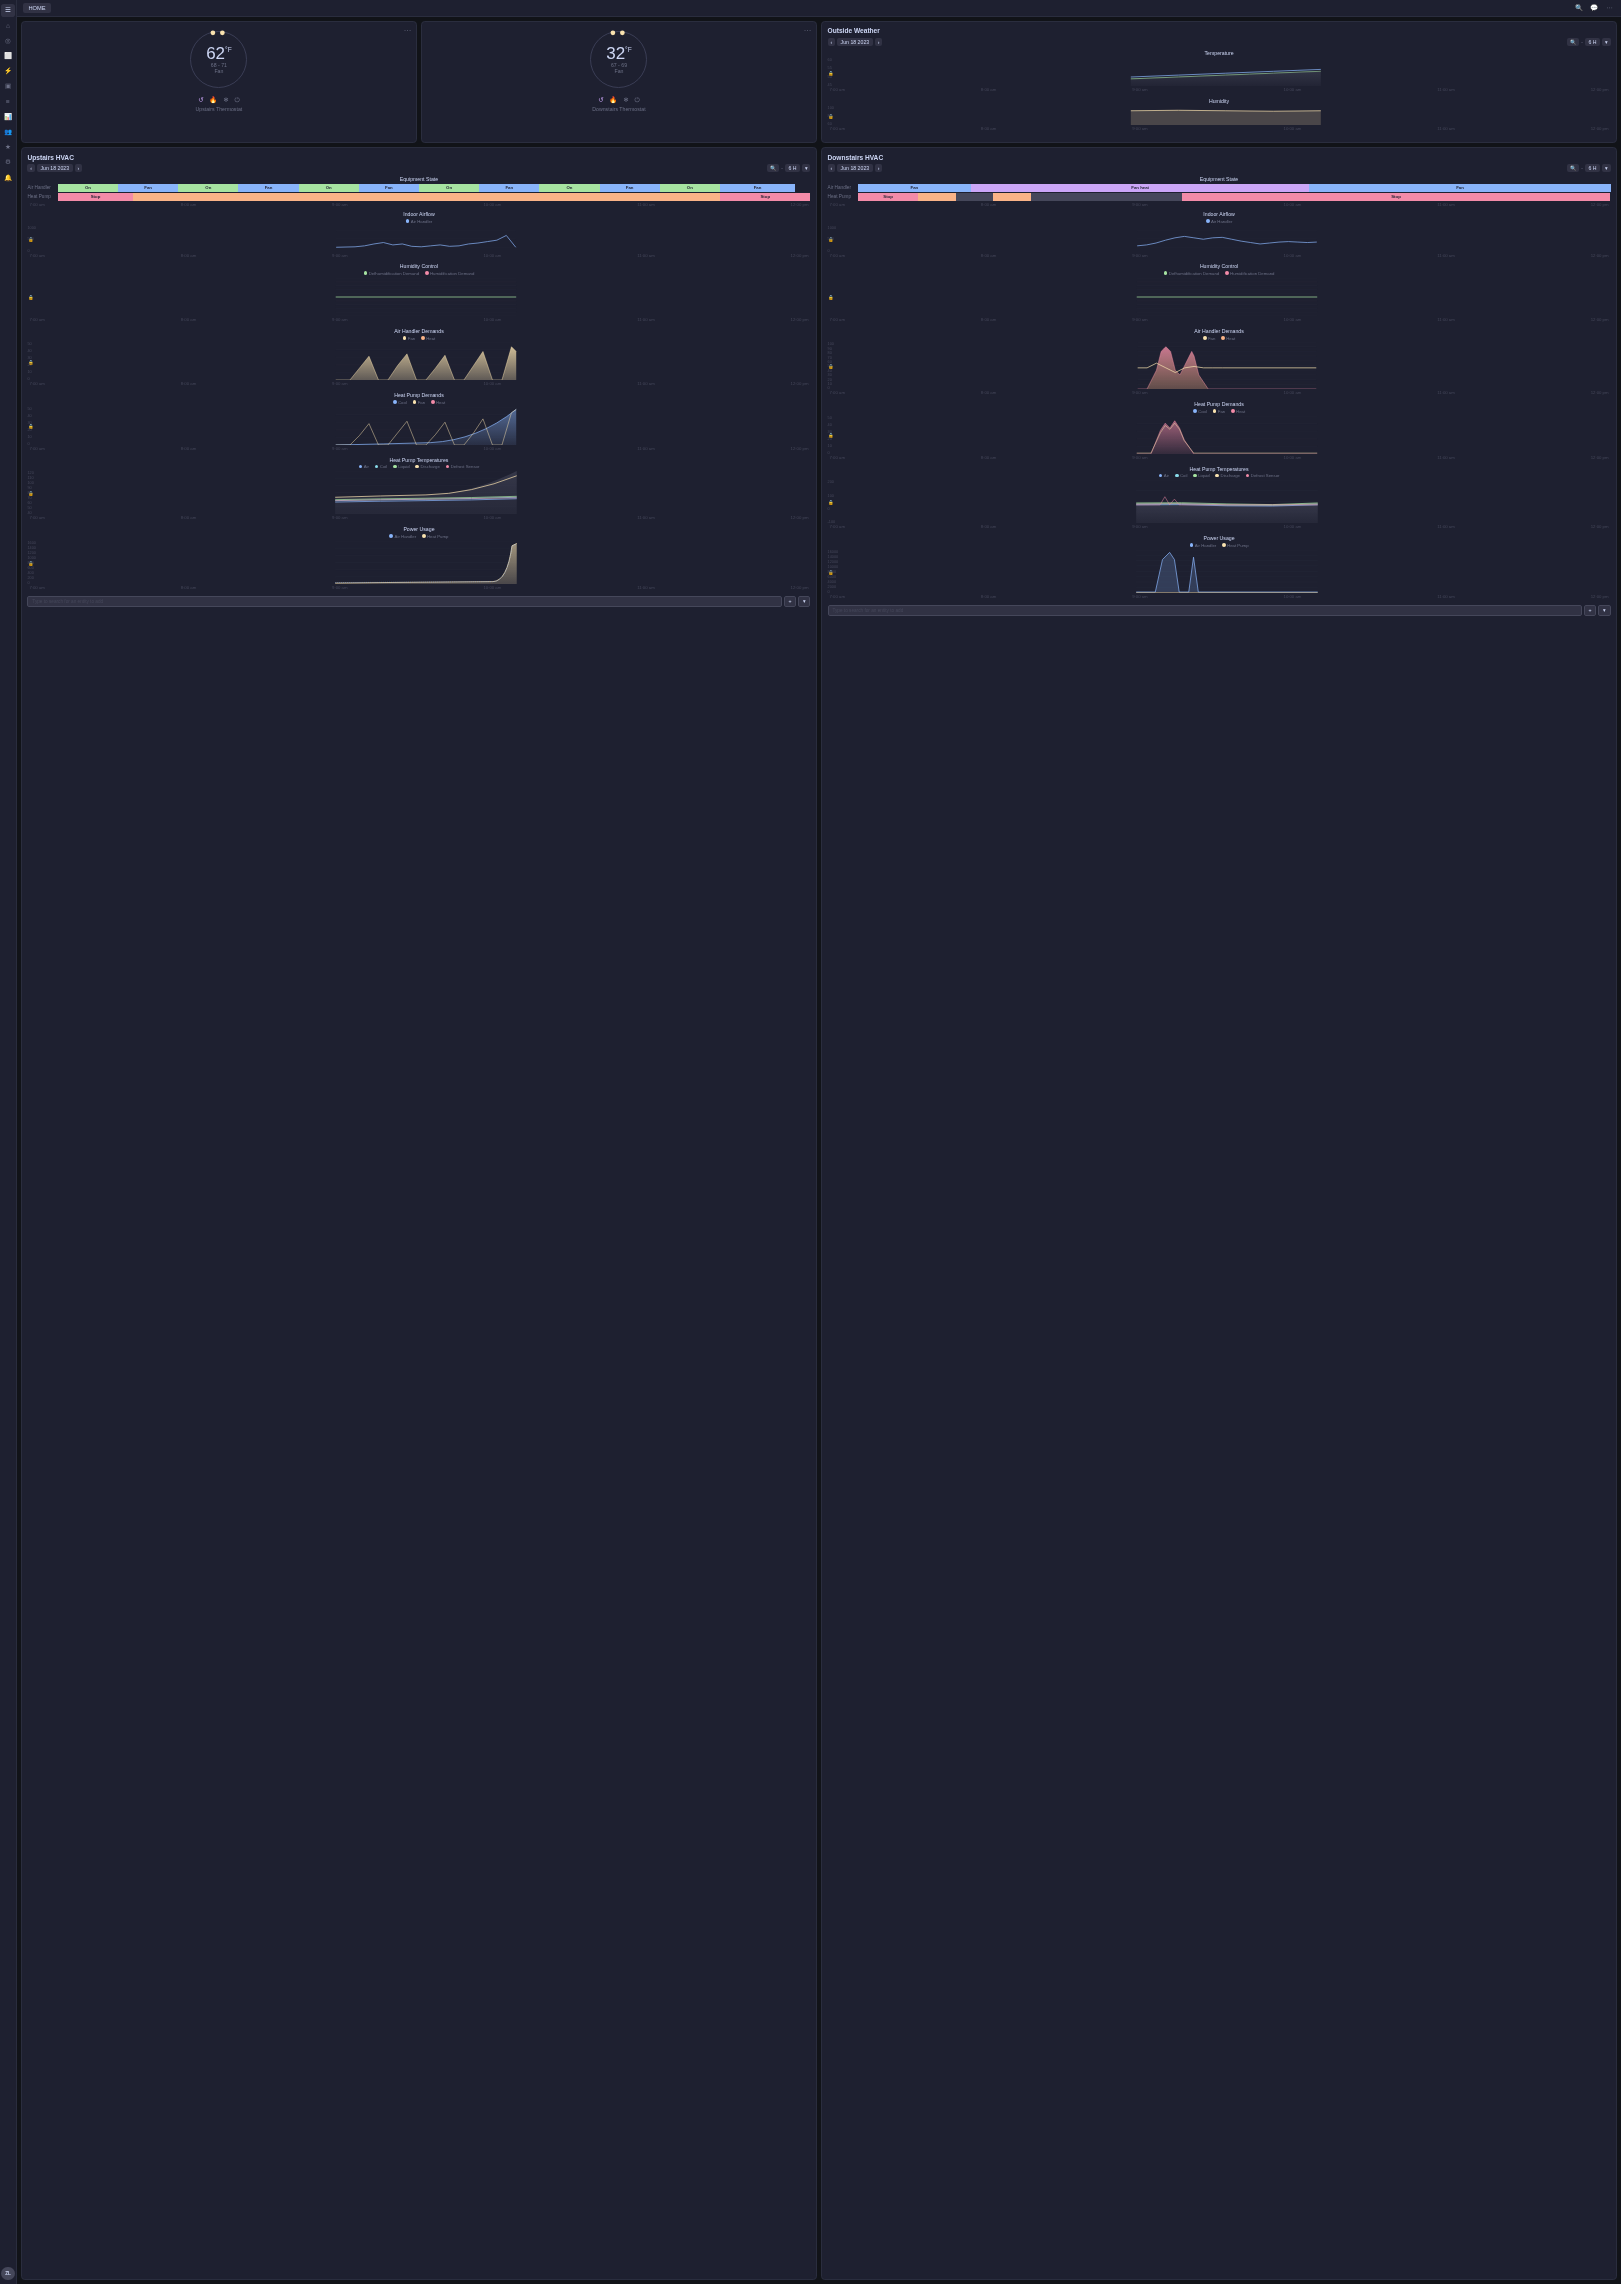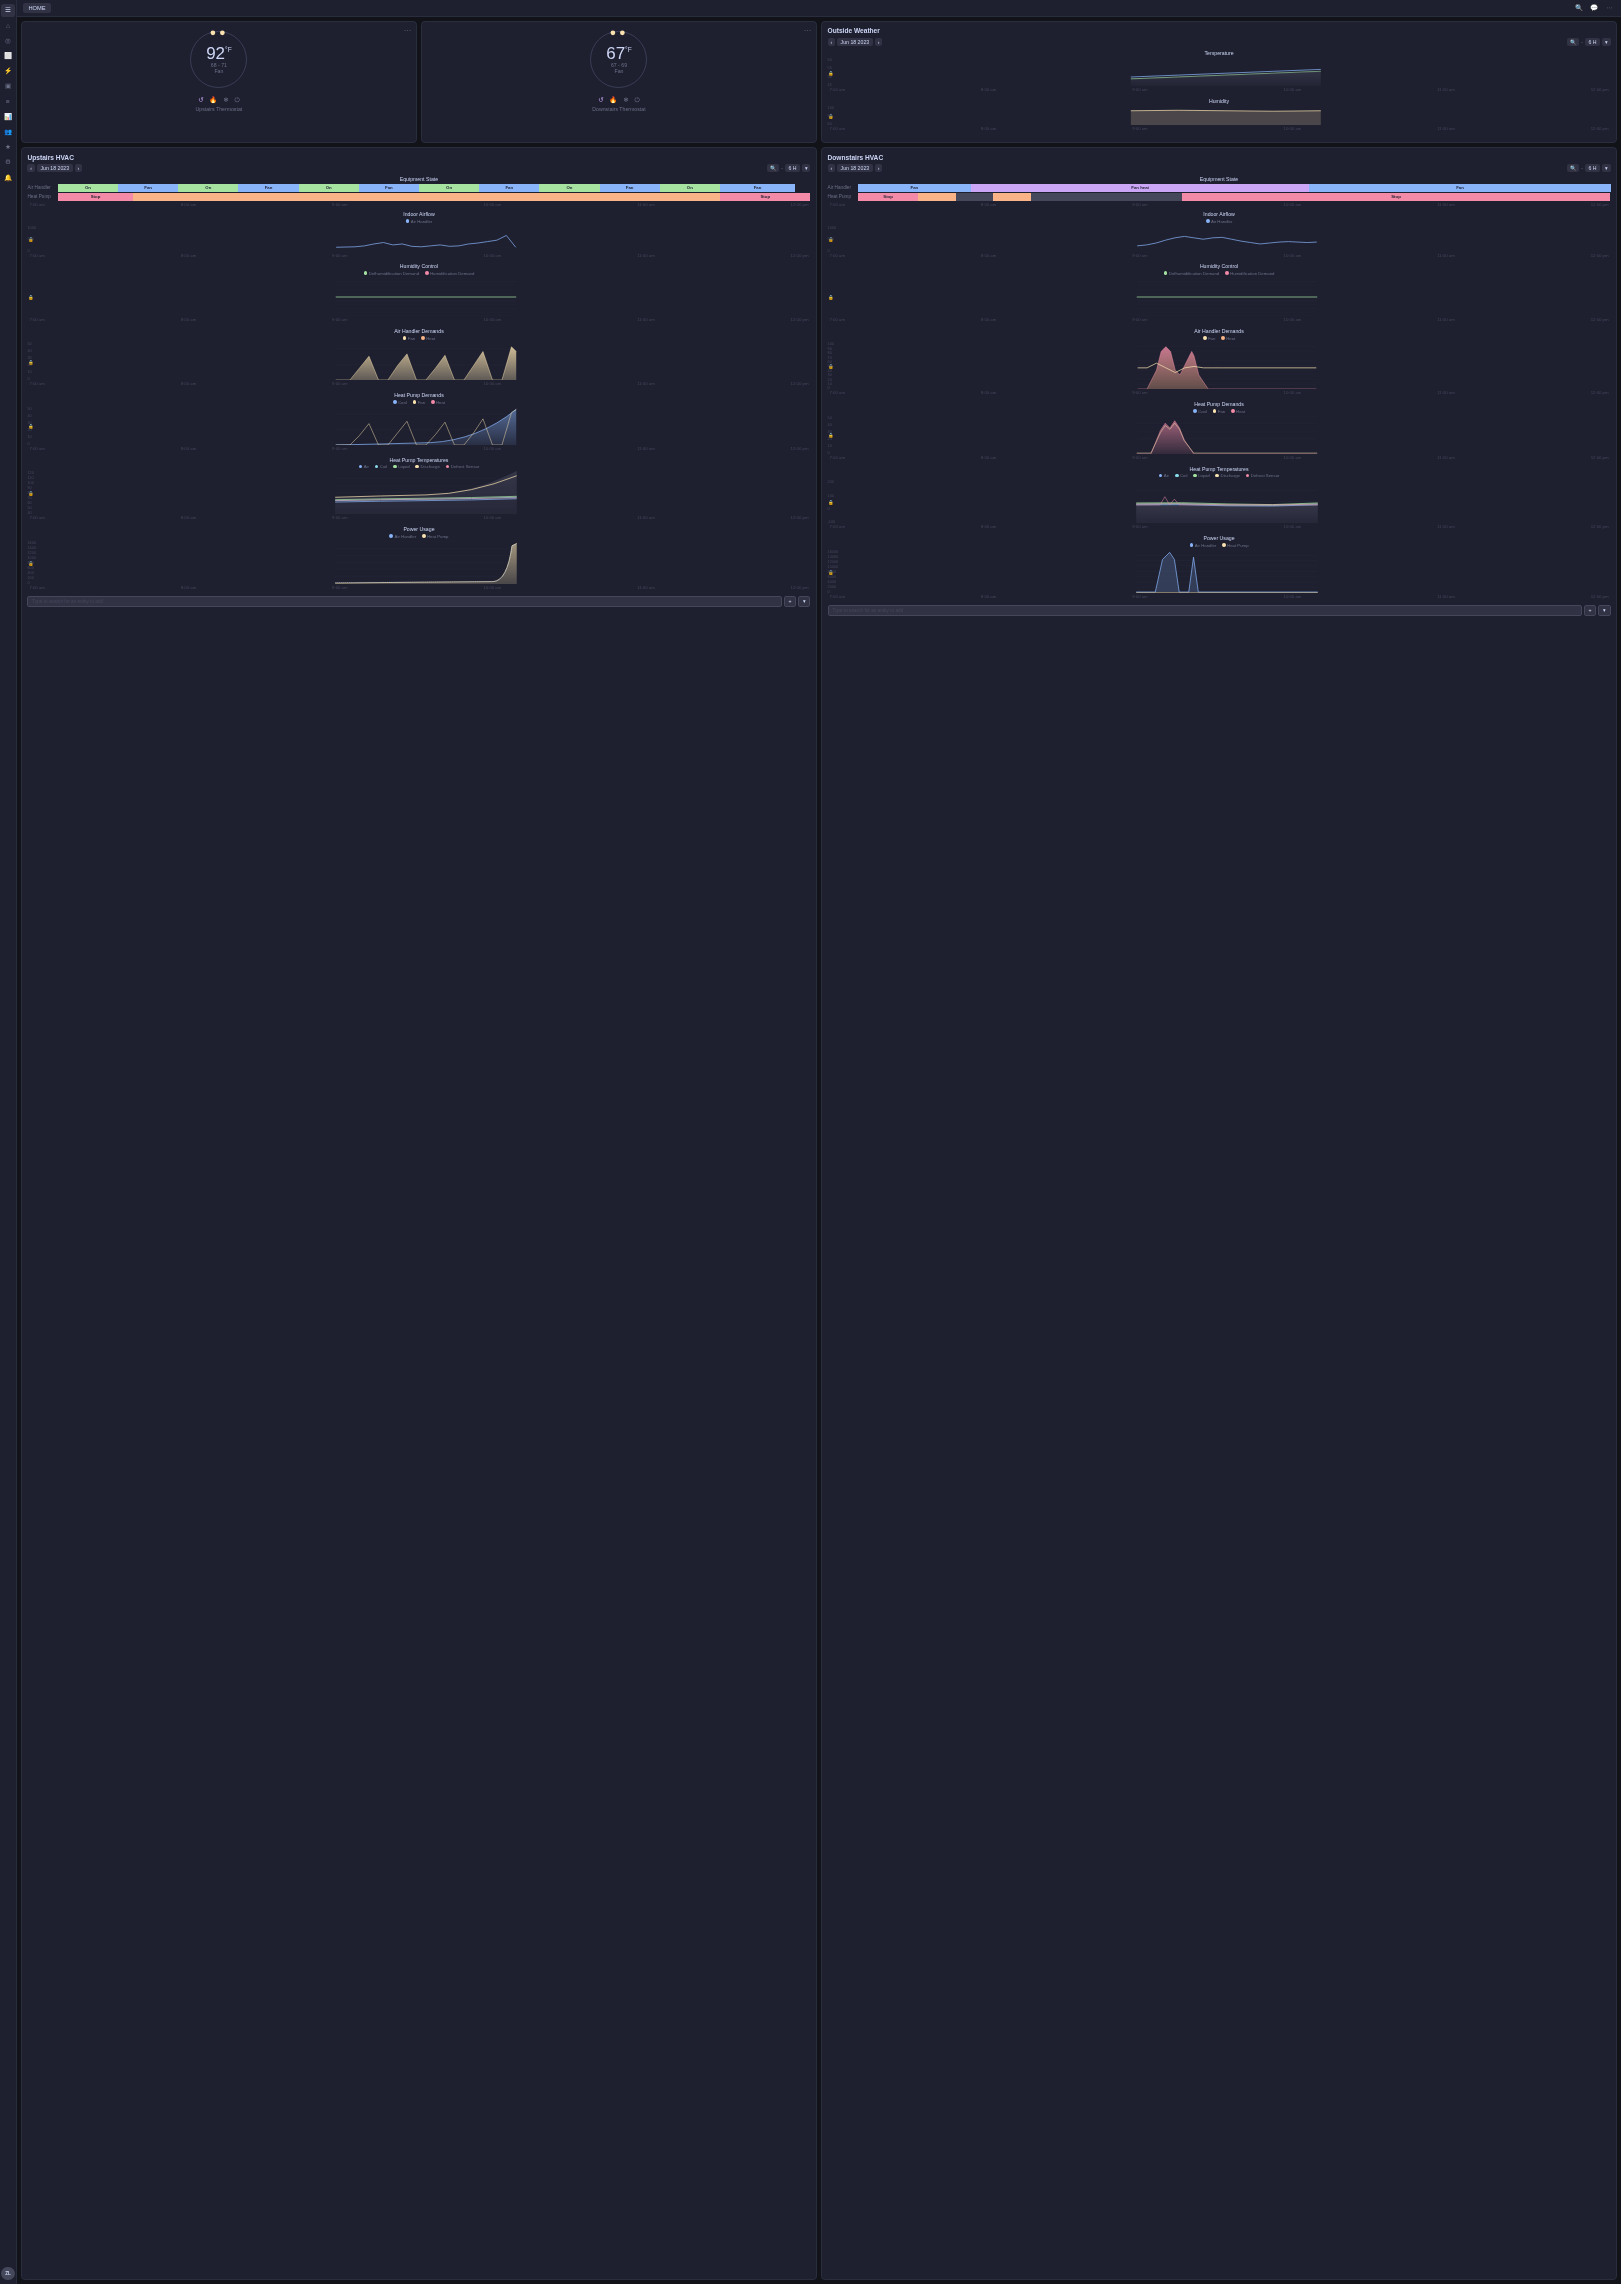--- a/index.html
+++ b/index.html
@@ -389,21 +389,21 @@
       <div class="thermostat-card">
         <div class="card-menu">⋯</div>
         <div class="thermostat-circle">
           <div style="position:absolute;top:-1.9px;left:16.6px;">
             <svg width="24" height="5.7" viewBox="0 0 50 12">
                 <circle cx="10" cy="6" r="5" fill="#f9e2af"></circle>
                 <circle cx="30" cy="6" r="5" fill="#f9e2af"></circle>
               </svg>
           </div>
           <div style="font-size:17px;font-weight:300;color:#cdd6f4;line-height:1;">
-            <span>92</span><span style="font-size:6.6px;vertical-align:super;">°F</span>
+            <span>62</span><span style="font-size:6.6px;vertical-align:super;">°F</span>
           </div>
           <div style="font-size:5.2px;color:#6c7086;">68 - 71</div>
           <div style="font-size:5.2px;color:#6c7086;">Fan</div>
         </div>
         <div class="thermostat-controls">
           <span class="thermostat-ctrl-icon active">↺</span>
           <span class="thermostat-ctrl-icon">🔥</span>
           <span class="thermostat-ctrl-icon">❄</span>
           <span class="thermostat-ctrl-icon">⏻</span>
         </div>
@@ -413,21 +413,21 @@
       <div class="thermostat-card">
         <div class="card-menu">⋯</div>
         <div class="thermostat-circle">
           <div style="position:absolute;top:-1.9px;left:16.6px;">
             <svg width="24" height="5.7" viewBox="0 0 50 12">
                 <circle cx="10" cy="6" r="5" fill="#f9e2af"></circle>
                 <circle cx="30" cy="6" r="5" fill="#f9e2af"></circle>
               </svg>
           </div>
           <div style="font-size:17px;font-weight:300;color:#cdd6f4;line-height:1;">
-            <span>67</span><span style="font-size:6.6px;vertical-align:super;">°F</span>
+            <span>32</span><span style="font-size:6.6px;vertical-align:super;">°F</span>
           </div>
           <div style="font-size:5.2px;color:#6c7086;">67 - 69</div>
           <div style="font-size:5.2px;color:#6c7086;">Fan</div>
         </div>
         <div class="thermostat-controls">
           <span class="thermostat-ctrl-icon active">↺</span>
           <span class="thermostat-ctrl-icon">🔥</span>
           <span class="thermostat-ctrl-icon">❄</span>
           <span class="thermostat-ctrl-icon">⏻</span>
         </div>

